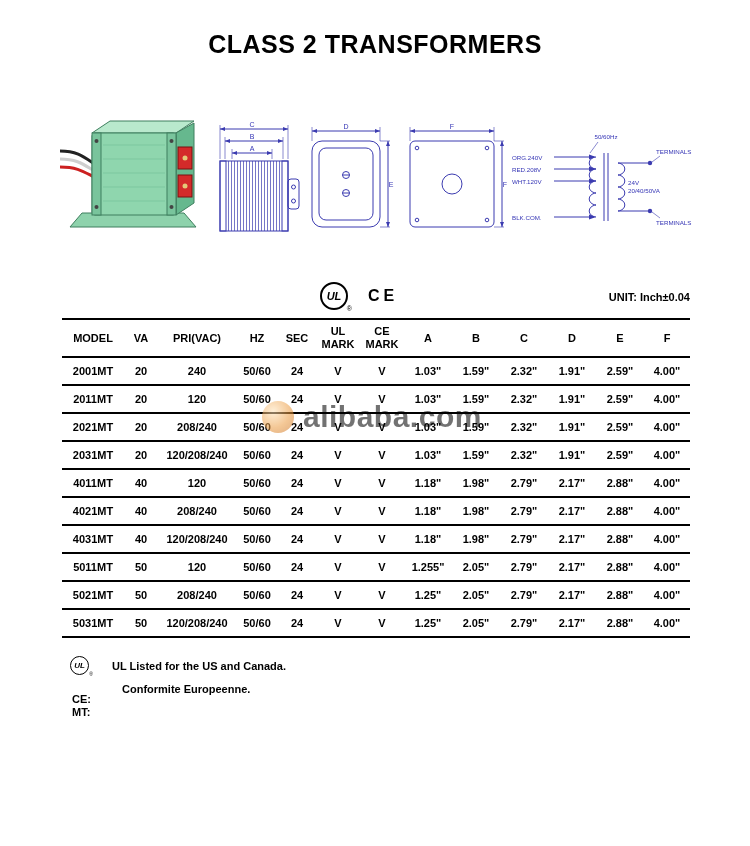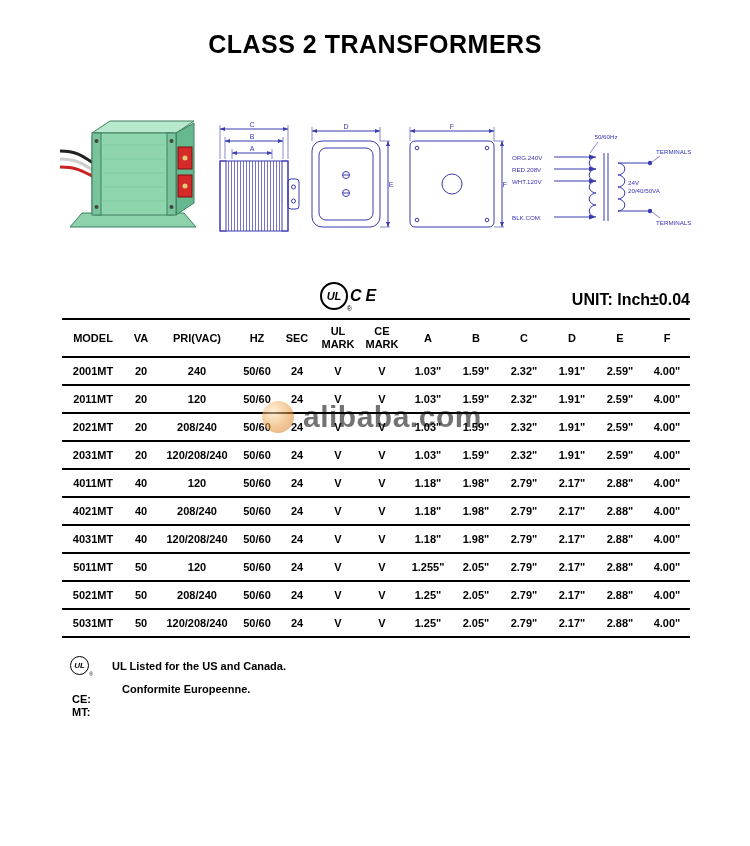--- a/index.html
+++ b/index.html
@@ -20,22 +20,22 @@
   .blthin{stroke:#3b3bb0;fill:none;stroke-width:0.6;}
   .bfill{fill:#3b3bb0;stroke:none;}
   text.bt{fill:#3535b5;font-family:"Liberation Sans",sans-serif;font-size:7px;}
   text.bts{fill:#3535b5;font-family:"Liberation Sans",sans-serif;font-size:6.2px;}
 
   
   .marks-row{position:relative;width:628px;margin:26px 0 0 62px;height:34px;}
   .ul-circle{display:inline-flex;align-items:center;justify-content:center;border:2px solid #000;border-radius:50%;font-style:italic;font-weight:bold;position:relative;background:#fff;}
   .ul-big{position:absolute;left:258px;top:0;width:24px;height:24px;font-size:11px;}
   .ul-big .reg{position:absolute;right:-6px;bottom:-4px;font-size:7px;font-style:normal;font-weight:normal;}
-  .ce-mark{position:absolute;left:288px;top:5px;font-size:16px;font-weight:600;letter-spacing:4px;font-style:italic;}
-  .unit-label{position:absolute;right:0;top:9px;font-size:16px;font-weight:bold;}
+  .ce-mark{position:absolute;left:306px;top:5px;font-size:16px;font-weight:600;letter-spacing:4px;}
+  .unit-label{position:absolute;right:0;top:9px;font-size:11px;font-weight:bold;}
 
   
   .spec-table{width:628px;margin:2px 0 0 62px;border-collapse:collapse;table-layout:fixed;}
   .spec-table th{height:36px;border-top:2px solid #000;border-bottom:2px solid #000;font-size:11px;font-weight:bold;text-align:center;vertical-align:middle;line-height:1.15;padding:0;}
   .spec-table td{height:26px;border-bottom:2px solid #000;font-size:11px;font-weight:bold;text-align:center;vertical-align:middle;padding:0;}
 
   
   .watermark{position:absolute;left:262px;top:400px;display:flex;align-items:center;gap:9px;opacity:0.55;pointer-events:none;}
   .wm-icon{width:32px;height:32px;border-radius:50%;background:radial-gradient(circle at 35% 32%,#ffe3b8,#eb9a3f 55%,#c96f1f 95%);display:inline-block;}
   .wm-text{font-size:30px;font-weight:bold;color:#000000;letter-spacing:0.5px;}

